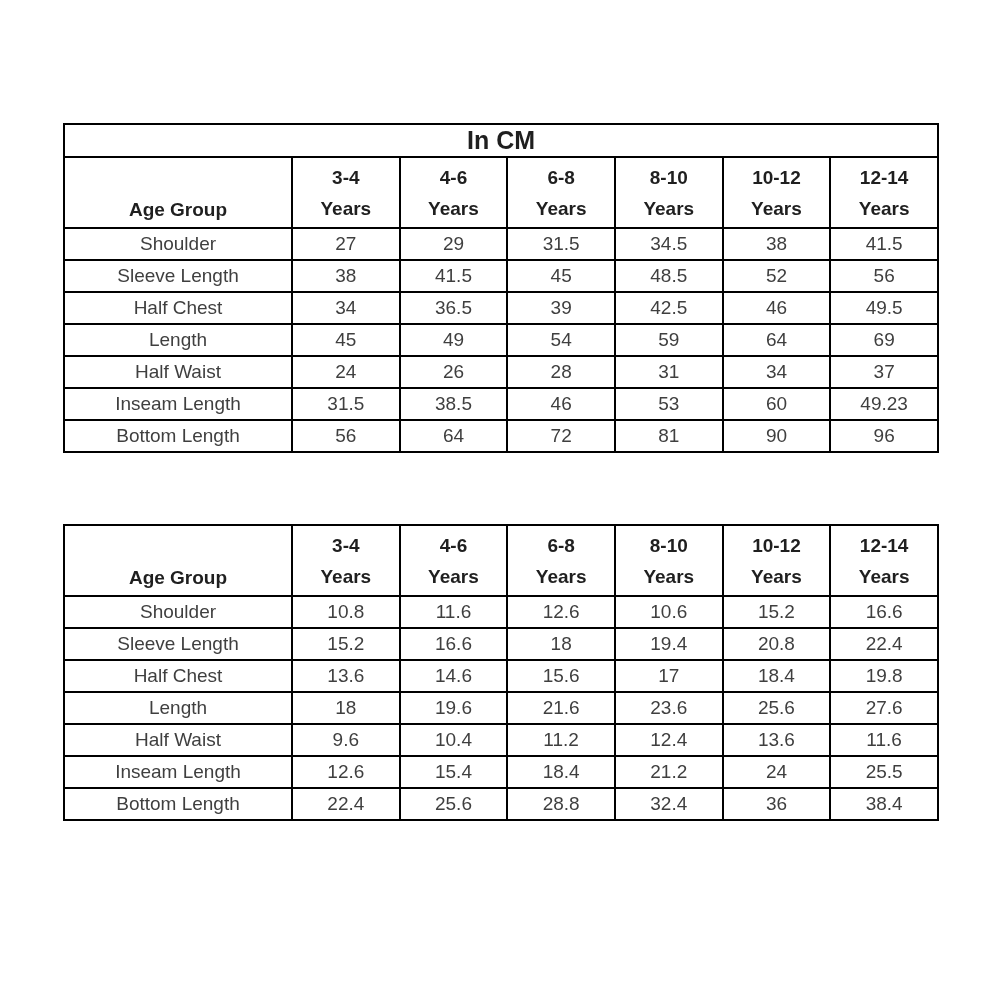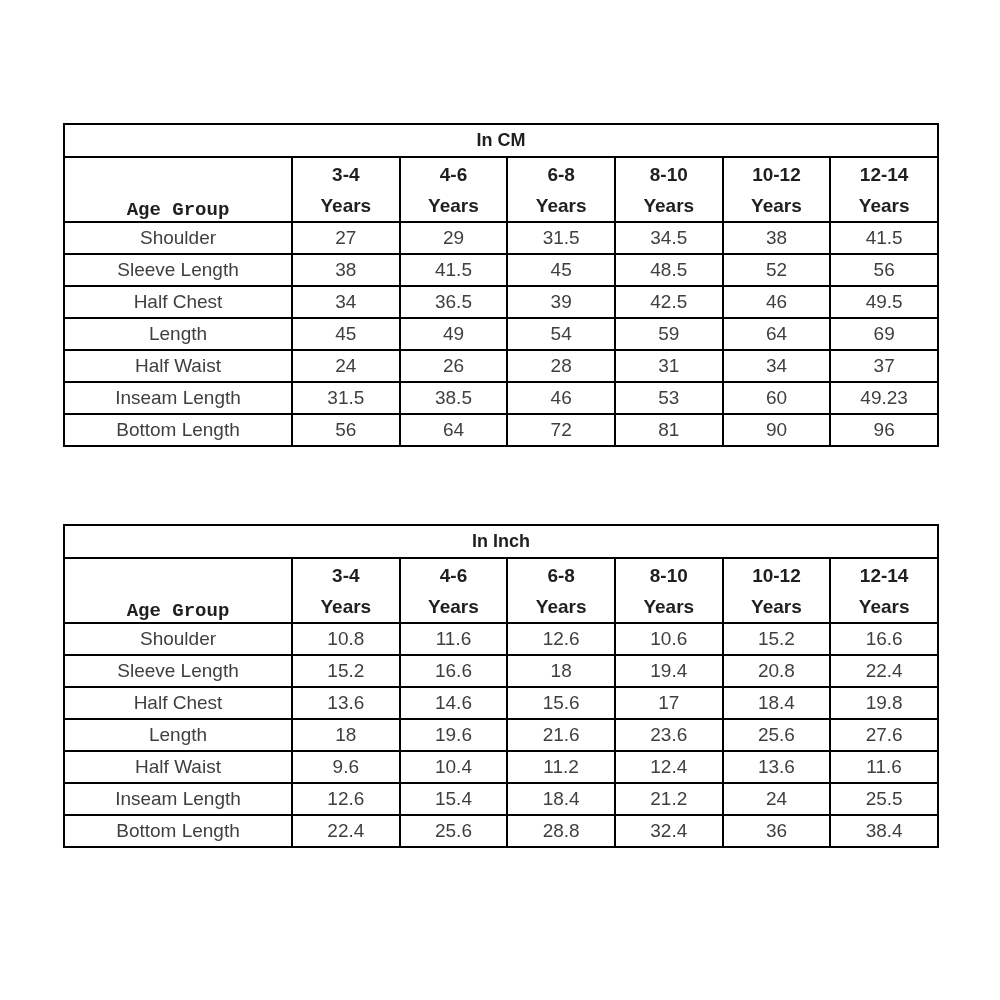--- a/index.html
+++ b/index.html
@@ -25,34 +25,34 @@
   }
   col.label-col { width: 228px; }
   th, td {
     border: 2px solid #000000;
     text-align: center;
     padding: 0;
     overflow: hidden;
   }
   .title-row th {
     height: 31px;
-    font-size: 18px;
+    font-size: 25px;
     font-weight: bold;
     color: #1f1f1f;
     vertical-align: middle;
   }
   .header-row th {
     height: 63px;
     font-size: 19px;
     font-weight: bold;
     color: #1f1f1f;
   }
   .header-row th.agegroup {
     vertical-align: bottom;
-    font-family: Liberation Mono, monospace;
+    padding-bottom: 6px;
   }
   .header-row th .hdr-line {
     display: block;
     line-height: 31px;
     text-align: center;
   }
   tbody td {
     height: 30px;
     font-size: 19px;
     color: #3f3f3f;
@@ -178,23 +178,20 @@
     <colgroup>
         <col class="label-col">
         <col>
         <col>
         <col>
         <col>
         <col>
         <col>
       </colgroup>
     <thead>
-      <tr class="title-row">
-        <th colspan="7">In Inch</th>
-      </tr>
       <tr class="header-row">
           <th class="agegroup">Age Group</th>
           <th>
             <span class="hdr-line">3-4</span>
             <span class="hdr-line">Years</span>
           </th>
           <th>
             <span class="hdr-line">4-6</span>
             <span class="hdr-line">Years</span>
           </th>

